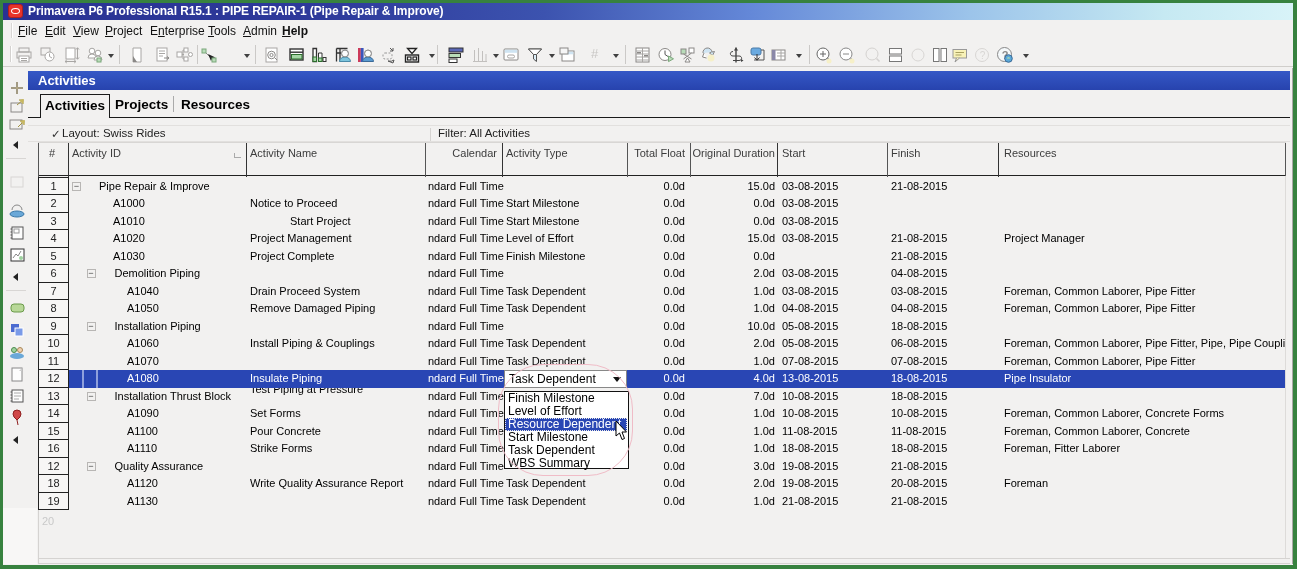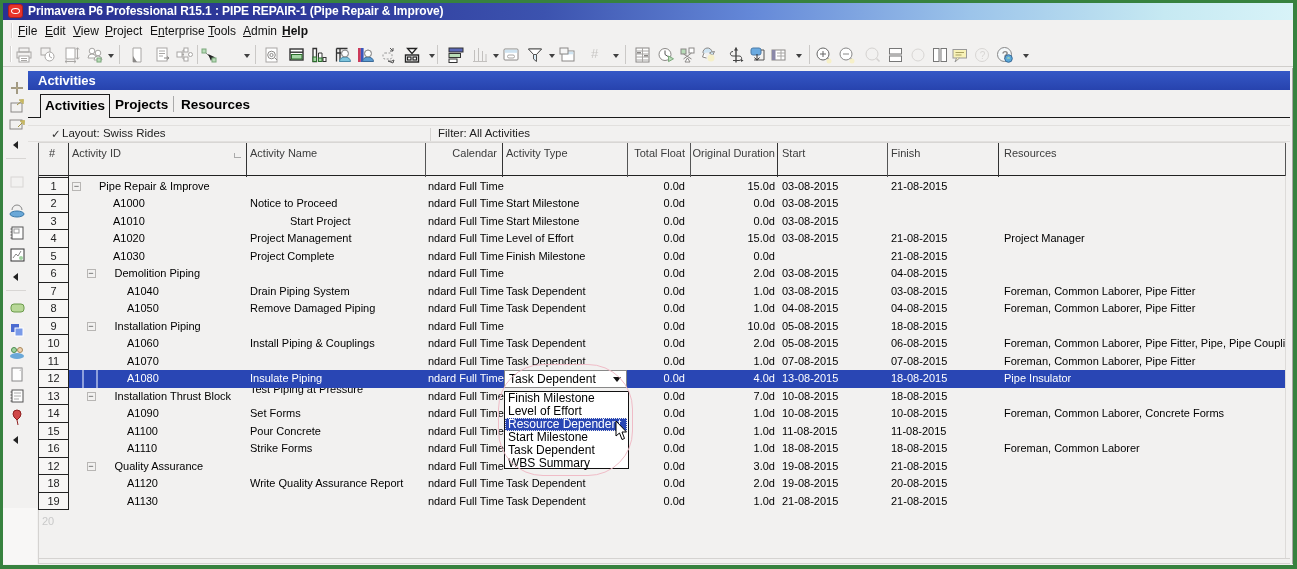--- a/index.html
+++ b/index.html
@@ -414,21 +414,21 @@
       <div class="abs" style="left:76.5px;top:0;line-height:17.5px;color:#000;">Demolition Piping</div>
       <div class="abs" style="left:390px;top:0;line-height:17.5px;color:#000;">ndard Full Time</div>
       <div class="abs" style="left:560px;top:0;width:87px;text-align:right;line-height:17.5px;color:#000;">0.0d</div>
       <div class="abs" style="left:650px;top:0;width:87px;text-align:right;line-height:17.5px;color:#000;">2.0d</div>
       <div class="abs" style="left:744px;top:0;line-height:17.5px;color:#000;">03-08-2015</div>
       <div class="abs" style="left:853px;top:0;line-height:17.5px;color:#000;">04-08-2015</div>
     </div>
     <div class="abs" style="left:0;top:105.0px;width:1248px;height:17.5px;">
       <div class="abs" style="left:0;top:0;width:31px;height:17.5px;background:#f7f6f5;border:1px solid #222;border-top:none;text-align:center;line-height:16px;font-size:11px;color:#222;">7</div>
       <div class="abs" style="left:89px;top:0;line-height:17.5px;color:#000;">A1040</div>
-      <div class="abs" style="left:212px;top:0;line-height:17.5px;color:#000;">Drain Piping System</div>
+      <div class="abs" style="left:212px;top:0;line-height:17.5px;color:#000;">Drain Proceed System</div>
       <div class="abs" style="left:390px;top:0;line-height:17.5px;color:#000;">ndard Full Time</div>
       <div class="abs" style="left:468px;top:0;line-height:17.5px;color:#000;">Task Dependent</div>
       <div class="abs" style="left:560px;top:0;width:87px;text-align:right;line-height:17.5px;color:#000;">0.0d</div>
       <div class="abs" style="left:650px;top:0;width:87px;text-align:right;line-height:17.5px;color:#000;">1.0d</div>
       <div class="abs" style="left:744px;top:0;line-height:17.5px;color:#000;">03-08-2015</div>
       <div class="abs" style="left:853px;top:0;line-height:17.5px;color:#000;">03-08-2015</div>
       <div class="abs" style="left:966px;top:0;width:281px;overflow:hidden;line-height:17.5px;color:#000;">Foreman, Common Laborer, Pipe Fitter</div>
     </div>
     <div class="abs" style="left:0;top:122.5px;width:1248px;height:17.5px;">
       <div class="abs" style="left:0;top:0;width:31px;height:17.5px;background:#f7f6f5;border:1px solid #222;border-top:none;text-align:center;line-height:16px;font-size:11px;color:#222;">8</div>
@@ -513,31 +513,32 @@
     </div>
     <div class="abs" style="left:0;top:245.0px;width:1248px;height:17.5px;">
       <div class="abs" style="left:0;top:0;width:31px;height:17.5px;background:#f7f6f5;border:1px solid #222;border-top:none;text-align:center;line-height:16px;font-size:11px;color:#222;">15</div>
       <div class="abs" style="left:89px;top:0;line-height:17.5px;color:#000;">A1100</div>
       <div class="abs" style="left:212px;top:0;line-height:17.5px;color:#000;">Pour Concrete</div>
       <div class="abs" style="left:390px;top:0;line-height:17.5px;color:#000;">ndard Full Time</div>
       <div class="abs" style="left:560px;top:0;width:87px;text-align:right;line-height:17.5px;color:#000;">0.0d</div>
       <div class="abs" style="left:650px;top:0;width:87px;text-align:right;line-height:17.5px;color:#000;">1.0d</div>
       <div class="abs" style="left:744px;top:0;line-height:17.5px;color:#000;">11-08-2015</div>
       <div class="abs" style="left:853px;top:0;line-height:17.5px;color:#000;">11-08-2015</div>
+      <div class="abs" style="left:966px;top:0;width:281px;overflow:hidden;line-height:17.5px;color:#000;">Foreman, Common Laborer, Concrete</div>
     </div>
     <div class="abs" style="left:0;top:262.5px;width:1248px;height:17.5px;">
       <div class="abs" style="left:0;top:0;width:31px;height:17.5px;background:#f7f6f5;border:1px solid #222;border-top:none;text-align:center;line-height:16px;font-size:11px;color:#222;">16</div>
       <div class="abs" style="left:89px;top:0;line-height:17.5px;color:#000;">A1110</div>
       <div class="abs" style="left:212px;top:0;line-height:17.5px;color:#000;">Strike Forms</div>
       <div class="abs" style="left:390px;top:0;line-height:17.5px;color:#000;">ndard Full Time</div>
       <div class="abs" style="left:560px;top:0;width:87px;text-align:right;line-height:17.5px;color:#000;">0.0d</div>
       <div class="abs" style="left:650px;top:0;width:87px;text-align:right;line-height:17.5px;color:#000;">1.0d</div>
       <div class="abs" style="left:744px;top:0;line-height:17.5px;color:#000;">18-08-2015</div>
       <div class="abs" style="left:853px;top:0;line-height:17.5px;color:#000;">18-08-2015</div>
-      <div class="abs" style="left:966px;top:0;width:281px;overflow:hidden;line-height:17.5px;color:#000;">Foreman, Common Laborer</div>
+      <div class="abs" style="left:966px;top:0;width:281px;overflow:hidden;line-height:17.5px;color:#000;">Foreman, Fitter Laborer</div>
     </div>
     <div class="abs" style="left:0;top:280.0px;width:1248px;height:17.5px;">
       <div class="abs" style="left:0;top:0;width:31px;height:17.5px;background:#f7f6f5;border:1px solid #222;border-top:none;text-align:center;line-height:16px;font-size:11px;color:#222;">12</div>
       <div class="abs" style="left:48.5px;top:4px;width:9px;height:9px;border:1px solid #b8b6b4;font-size:9px;line-height:7px;text-align:center;color:#444;">−</div>
       <div class="abs" style="left:76.5px;top:0;line-height:17.5px;color:#000;">Quality Assurance</div>
       <div class="abs" style="left:390px;top:0;line-height:17.5px;color:#000;">ndard Full Time</div>
       <div class="abs" style="left:560px;top:0;width:87px;text-align:right;line-height:17.5px;color:#000;">0.0d</div>
       <div class="abs" style="left:650px;top:0;width:87px;text-align:right;line-height:17.5px;color:#000;">3.0d</div>
       <div class="abs" style="left:744px;top:0;line-height:17.5px;color:#000;">19-08-2015</div>
       <div class="abs" style="left:853px;top:0;line-height:17.5px;color:#000;">21-08-2015</div>
@@ -545,20 +546,21 @@
     <div class="abs" style="left:0;top:297.5px;width:1248px;height:17.5px;">
       <div class="abs" style="left:0;top:0;width:31px;height:17.5px;background:#f7f6f5;border:1px solid #222;border-top:none;text-align:center;line-height:16px;font-size:11px;color:#222;">18</div>
       <div class="abs" style="left:89px;top:0;line-height:17.5px;color:#000;">A1120</div>
       <div class="abs" style="left:212px;top:0;line-height:17.5px;color:#000;">Write Quality Assurance Report</div>
       <div class="abs" style="left:390px;top:0;line-height:17.5px;color:#000;">ndard Full Time</div>
       <div class="abs" style="left:468px;top:0;line-height:17.5px;color:#000;">Task Dependent</div>
       <div class="abs" style="left:560px;top:0;width:87px;text-align:right;line-height:17.5px;color:#000;">0.0d</div>
       <div class="abs" style="left:650px;top:0;width:87px;text-align:right;line-height:17.5px;color:#000;">2.0d</div>
       <div class="abs" style="left:744px;top:0;line-height:17.5px;color:#000;">19-08-2015</div>
       <div class="abs" style="left:853px;top:0;line-height:17.5px;color:#000;">20-08-2015</div>
+      <div class="abs" style="left:966px;top:0;width:281px;overflow:hidden;line-height:17.5px;color:#000;">Foreman</div>
     </div>
     <div class="abs" style="left:0;top:315.0px;width:1248px;height:17.5px;">
       <div class="abs" style="left:0;top:0;width:31px;height:17.5px;background:#f7f6f5;border:1px solid #222;border-top:none;text-align:center;line-height:16px;font-size:11px;color:#222;">19</div>
       <div class="abs" style="left:89px;top:0;line-height:17.5px;color:#000;">A1130</div>
       <div class="abs" style="left:390px;top:0;line-height:17.5px;color:#000;">ndard Full Time</div>
       <div class="abs" style="left:468px;top:0;line-height:17.5px;color:#000;">Task Dependent</div>
       <div class="abs" style="left:560px;top:0;width:87px;text-align:right;line-height:17.5px;color:#000;">0.0d</div>
       <div class="abs" style="left:650px;top:0;width:87px;text-align:right;line-height:17.5px;color:#000;">1.0d</div>
       <div class="abs" style="left:744px;top:0;line-height:17.5px;color:#000;">21-08-2015</div>
       <div class="abs" style="left:853px;top:0;line-height:17.5px;color:#000;">21-08-2015</div>

